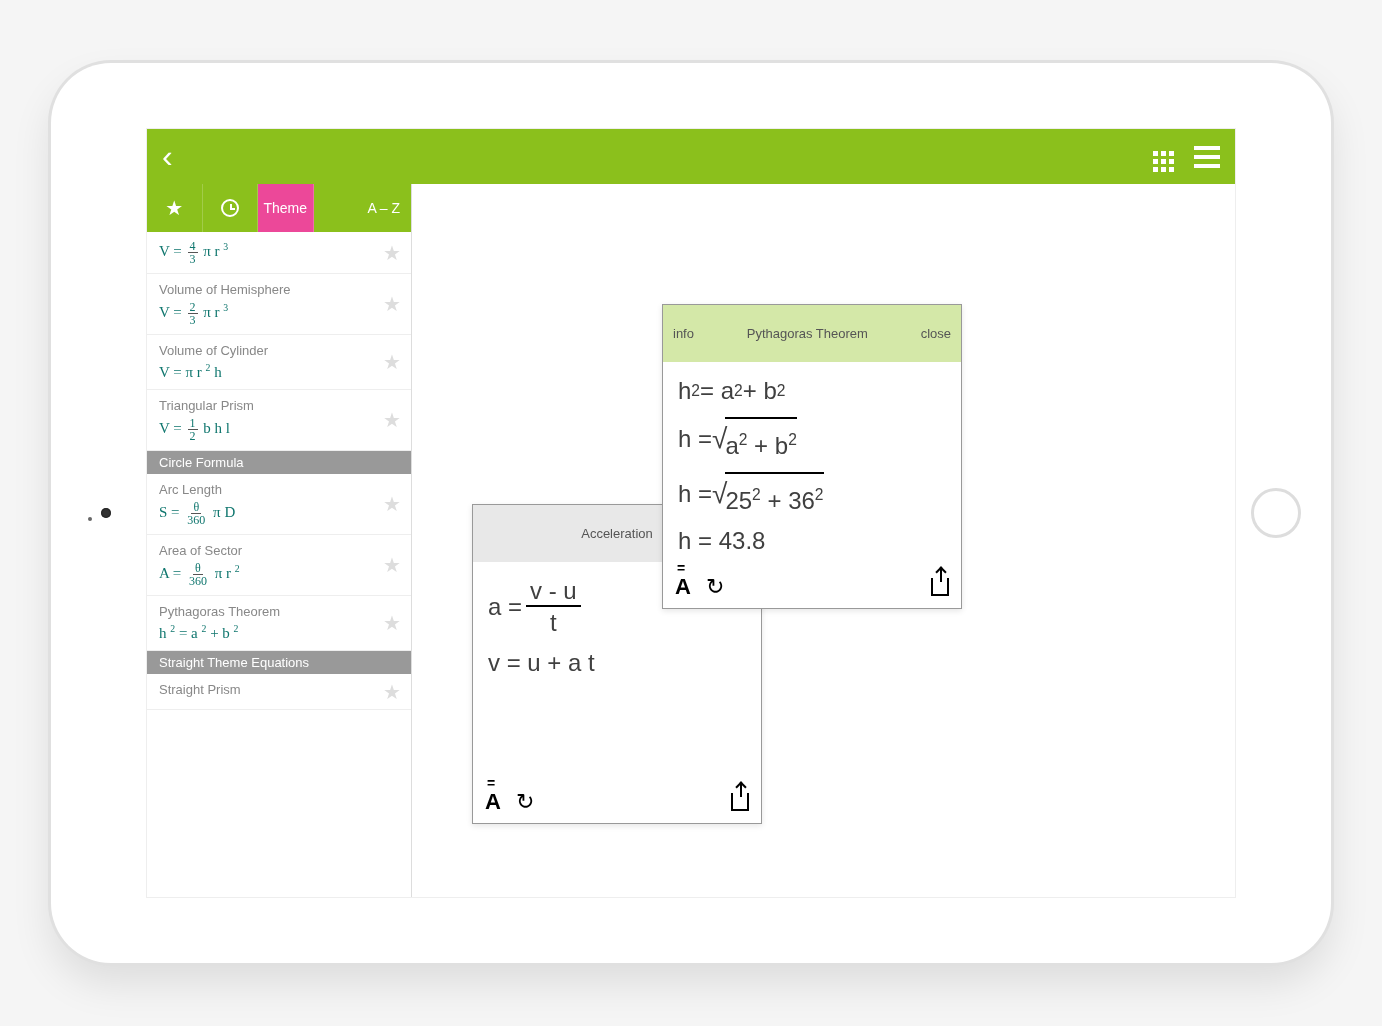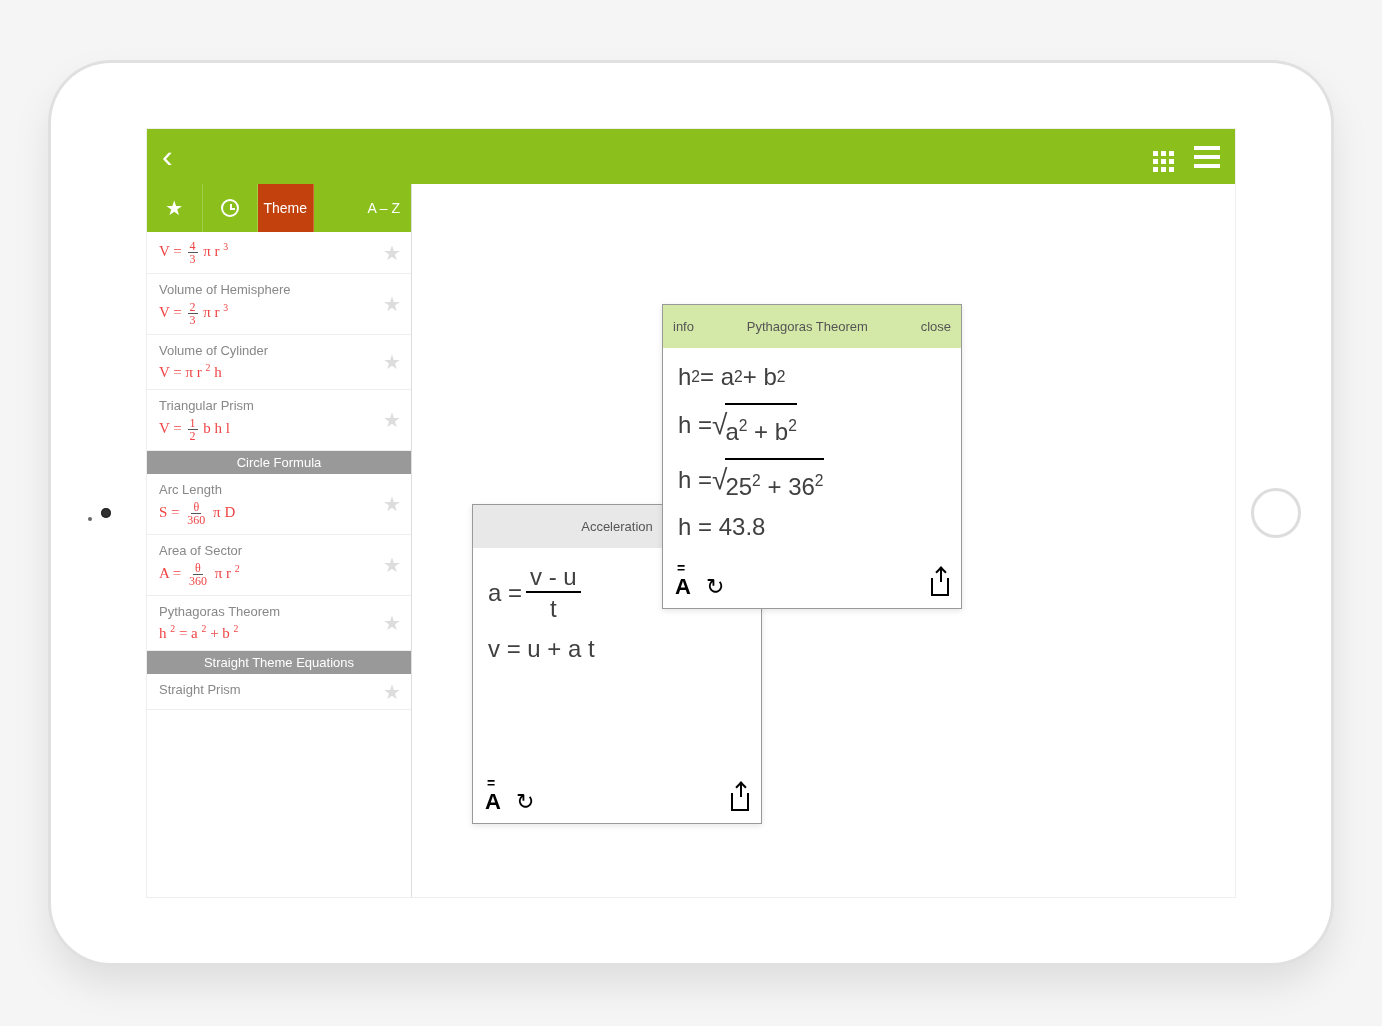--- a/index.html
+++ b/index.html
@@ -97,21 +97,21 @@
 .tab {
   flex: 1;
   display: flex;
   align-items: center;
   justify-content: center;
   color: #fff;
   font-size: 14px;
   cursor: pointer;
   border-right: 1px solid rgba(255,255,255,.2);
 }
-.tab.active { background: #c2410c; }
+.tab.active { background: #ec4899; }
 .tab:last-child { border-right: none; margin-left: 43px; }
 .star-icon { font-size: 20px; }
 .clock-icon {
   width: 18px; height: 18px; border: 2px solid #fff; border-radius: 50%; position: relative;
 }
 .clock-icon::after {
   content: ''; position: absolute; left: 7px; top: 3px; width: 2px; height: 6px; background: #fff;
 }
 .clock-icon::before {
   content: ''; position: absolute; left: 7px; top: 7px; width: 5px; height: 2px; background: #fff;
@@ -122,38 +122,37 @@
   position: relative;
   cursor: pointer;
 }
 .formula-item .title {
   font-size: 13px;
   color: #888;
   margin-bottom: 4px;
 }
 .formula-item .formula {
   font-size: 15px;
-  color: #ef4444;
+  color: #0f766e;
   font-family: 'Times New Roman', serif;
 }
 .fav-star {
   position: absolute;
   right: 10px;
   top: 50%;
   transform: translateY(-50%);
   color: #ddd;
   font-size: 20px;
   cursor: pointer;
 }
 .section-header {
   background: #999;
   color: #fff;
   padding: 4px 12px;
   font-size: 13px;
-  text-align: center;
 }
 .frac {
   display: inline-flex;
   flex-direction: column;
   align-items: center;
   vertical-align: middle;
   font-size: 12px;
   line-height: 1;
   margin: 0 2px;
 }
@@ -168,21 +167,21 @@
 .card {
   position: absolute;
   background: #fff;
   border: 1px solid #999;
   box-shadow: 0 2px 6px rgba(0,0,0,.1);
 }
 .card-acc { left: 60px; top: 320px; width: 290px; height: 320px; }
 .card-pyth { left: 250px; top: 120px; width: 300px; height: 305px; z-index: 2; }
 .card-header {
   background: #e8e8e8;
-  padding: 14px 10px;
+  padding: 21px 10px;
   font-size: 13px;
   color: #555;
   text-align: center;
 }
 .card-header.green { background: #d4e8a8; display: flex; justify-content: space-between; align-items: center; }
 .card-header.green span:nth-child(1),
 .card-header.green span:nth-child(3) { cursor: pointer; font-size: 13px; }
 .card-header.green span:nth-child(2) { flex: 1; text-align: center; }
 .card-body {
   padding: 15px;

